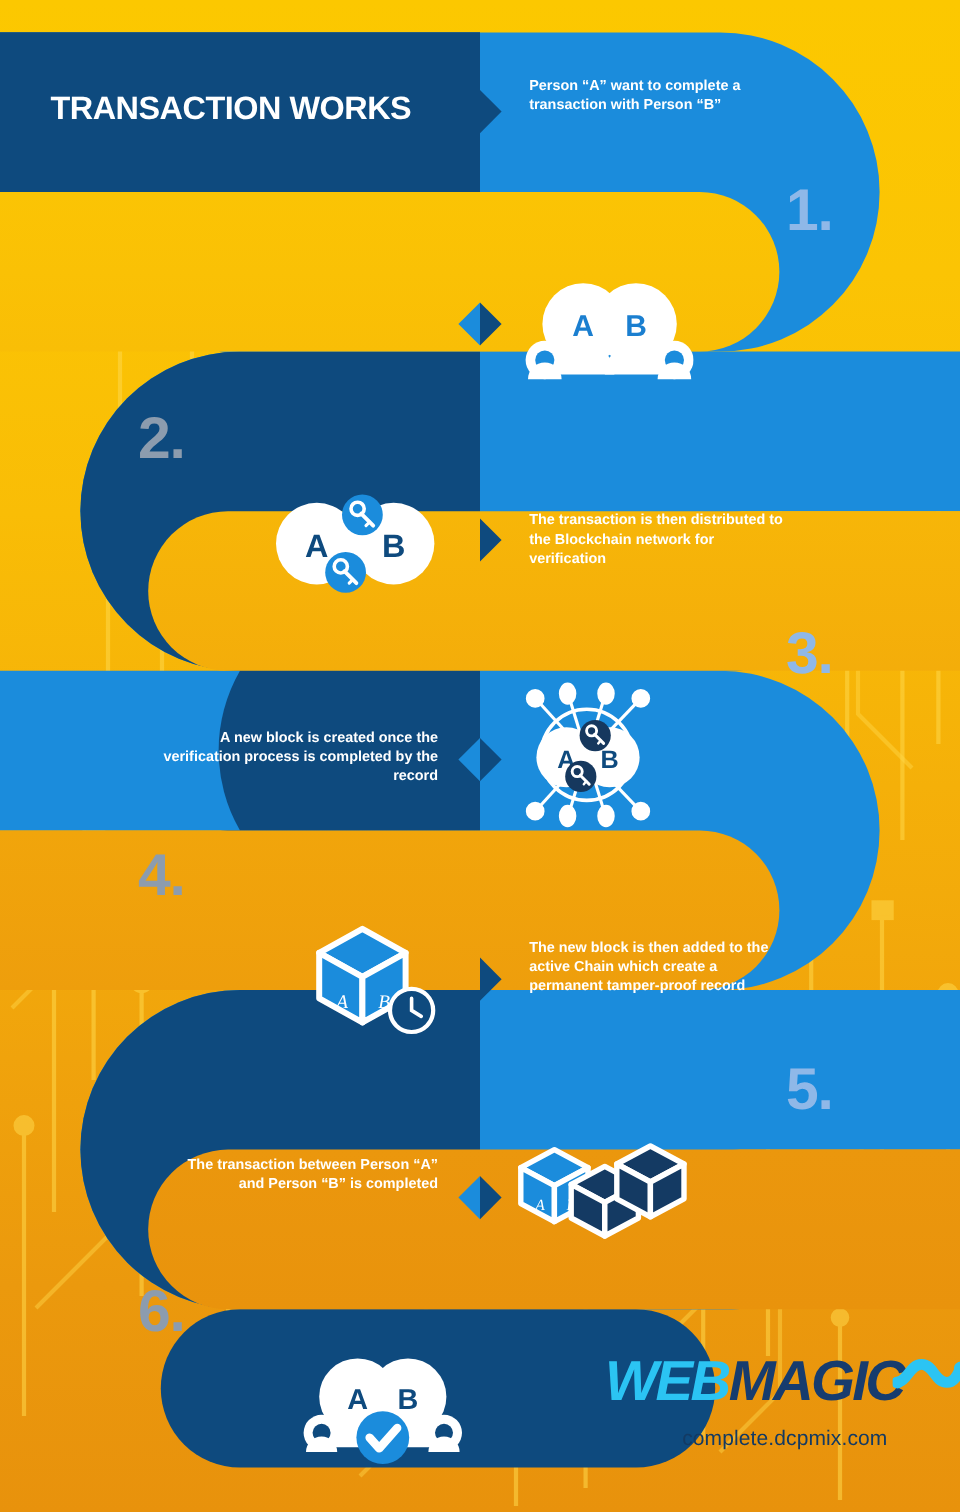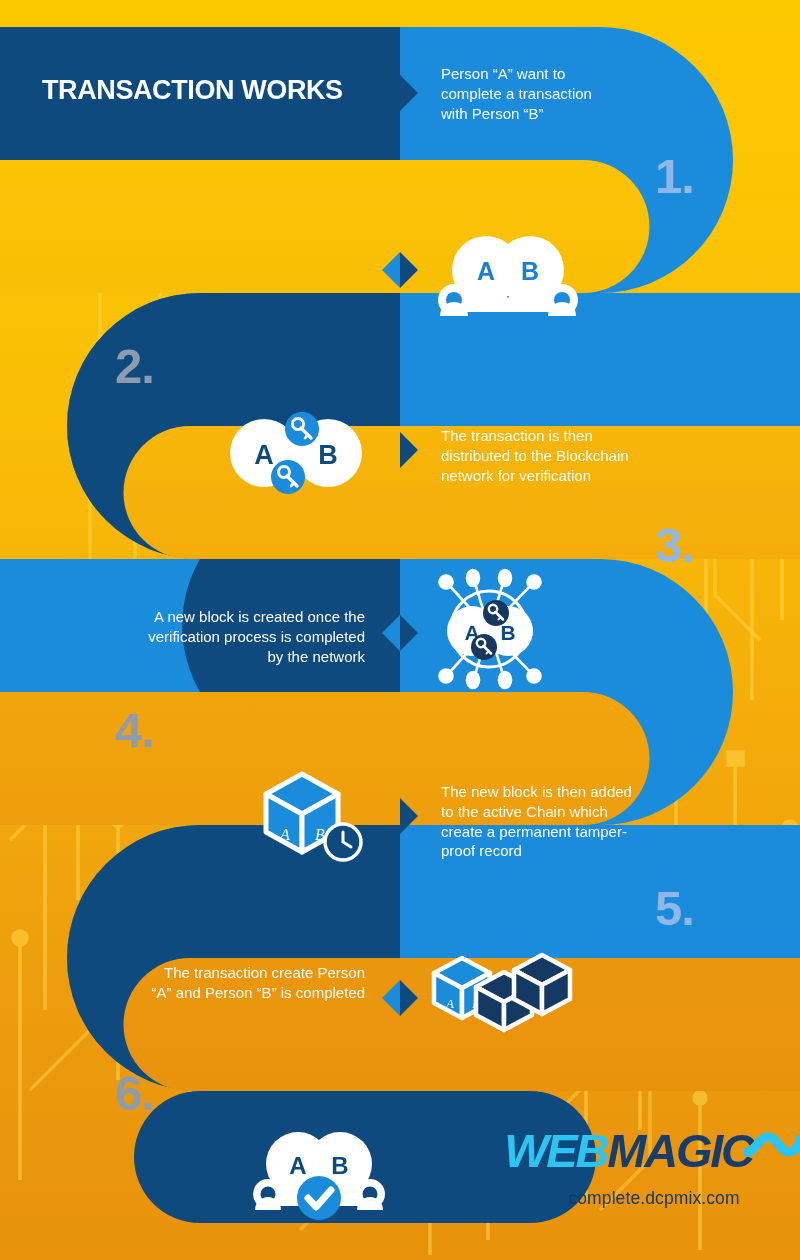--- a/index.html
+++ b/index.html
@@ -28,21 +28,21 @@
   }
   .header-title {
     position:absolute; left:42px; top:48px; width:340px;
     color:#ffffff; font-size:27px; font-weight:bold; line-height:1.16;
     letter-spacing:-0.4px; text-transform:uppercase;
   }
 
   
   .step-text {
     position:absolute; z-index:6;
-    color:#ffffff; font-weight:normal; font-size:15px; line-height:1.32;
+    color:#ffffff; font-weight:bold; font-size:12px; line-height:1.32;
   }
   .step-text.right { text-align:left; }
   .step-text.left  { text-align:right; }
 
   
   .step-num {
     position:absolute; z-index:6;
     font-size:49px; font-weight:bold; letter-spacing:-1px;
   }
   .step-num.on-blue { color:#8FB8E8; }
@@ -317,21 +317,21 @@
       <path d="M 92 30 L 89 33" stroke="#fff" stroke-width="2.6" stroke-linecap="round"></path>
     </g>
     <g>
       <circle cx="72" cy="72" r="17" fill="#1B8CDC"></circle>
       <circle cx="68" cy="67" r="5.5" fill="none" stroke="#fff" stroke-width="3"></circle>
       <path d="M 71 71 L 81 81" stroke="#fff" stroke-width="3.2" stroke-linecap="round"></path>
       <path d="M 78 78 L 75 81" stroke="#fff" stroke-width="2.6" stroke-linecap="round"></path>
     </g>
   </svg>
 
-  <div class="step-text left" style="left:135px; top:607px; width:230px;">A new block is created once the verification process is completed by the network</div>
+  <div class="step-text left" style="left:135px; top:607px; width:230px;">A new block is created once the verification process is completed by the record</div>
   <div class="step-num on-navy" style="left:115px; top:702px;">4.</div>
 
   <svg class="icon" style="left:426px; top:566px;" width="126" height="126" viewBox="0 0 126 126">
     <g stroke="#fff" stroke-width="2.6" fill="#fff">
       <line x1="63" y1="63" x2="22" y2="18"></line>
         <circle cx="20" cy="16" r="6.5"></circle>
       <line x1="63" y1="63" x2="48" y2="14"></line>
         <ellipse cx="47" cy="12" rx="6" ry="8"></ellipse>
       <line x1="63" y1="63" x2="78" y2="14"></line>
         <ellipse cx="79" cy="12" rx="6" ry="8"></ellipse>
@@ -375,21 +375,21 @@
       <polygon points="80,26 80,64 44,84 44,46" fill="#1B8CDC"></polygon>
     </g>
     <text x="27" y="72" font-family="Liberation Serif, serif" font-size="16" font-style="italic" fill="#fff" text-anchor="middle">A</text>
     <text x="62" y="72" font-family="Liberation Serif, serif" font-size="16" font-style="italic" fill="#fff" text-anchor="middle">B</text>
     <g>
       <circle cx="85" cy="74" r="18" fill="#0E4A7E" stroke="#fff" stroke-width="3.5"></circle>
       <path d="M 85 64 L 85 74 L 93 79" stroke="#fff" stroke-width="3" fill="none" stroke-linecap="round"></path>
     </g>
   </svg>
 
-  <div class="step-text left" style="left:150px; top:963px; width:215px;">The transaction create Person “A” and Person “B” is completed</div>
+  <div class="step-text left" style="left:150px; top:963px; width:215px;">The transaction between Person “A” and Person “B” is completed</div>
   <div class="step-num on-navy" style="left:115px; top:1065px;">6.</div>
 
   <svg class="icon" style="left:430px; top:942px;" width="150" height="100" viewBox="0 0 150 100">
     <g stroke="#fff" stroke-width="4.5" stroke-linejoin="round" fill="#1B8CDC">
       <polygon points="32,16 60,31 32,46 4,31"></polygon>
       <polygon points="4,31 32,46 32,76 4,61"></polygon>
       <polygon points="60,31 60,61 32,76 32,46"></polygon>
     </g>
     <text x="20" y="66" font-family="Liberation Serif, serif" font-size="13" font-style="italic" fill="#fff" text-anchor="middle">A</text>
     <text x="46" y="66" font-family="Liberation Serif, serif" font-size="13" font-style="italic" fill="#fff" text-anchor="middle">B</text>

